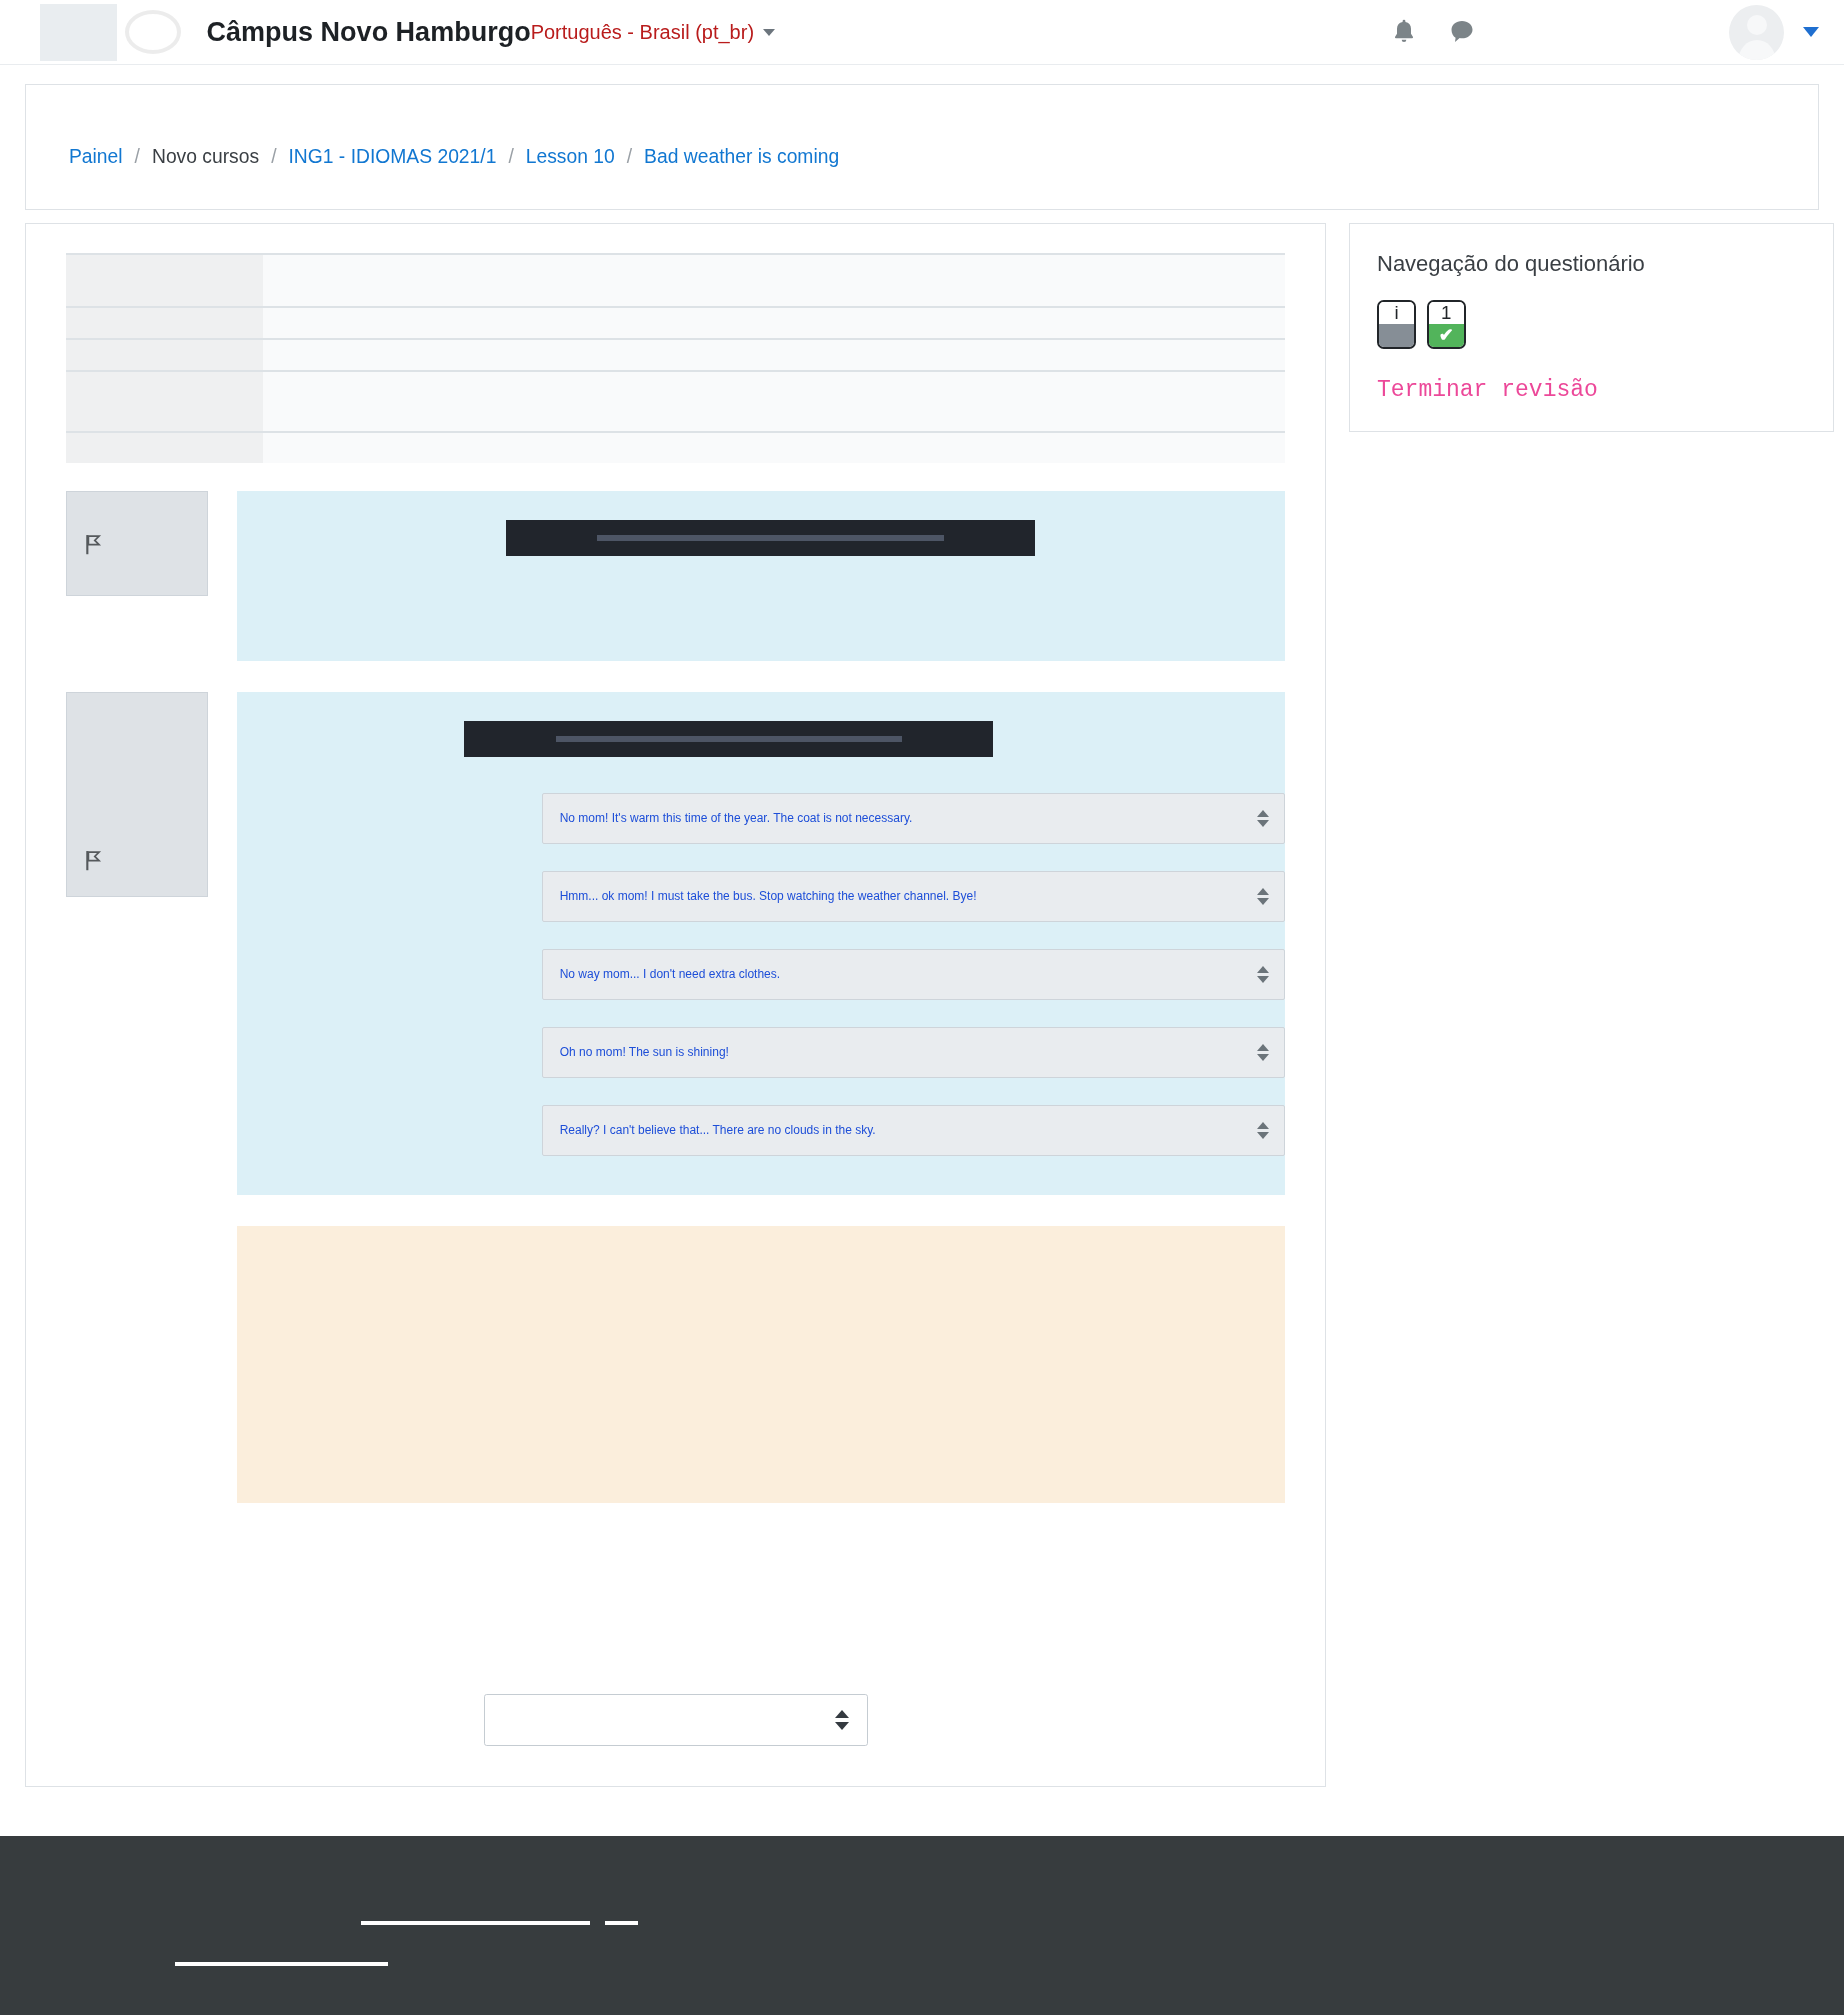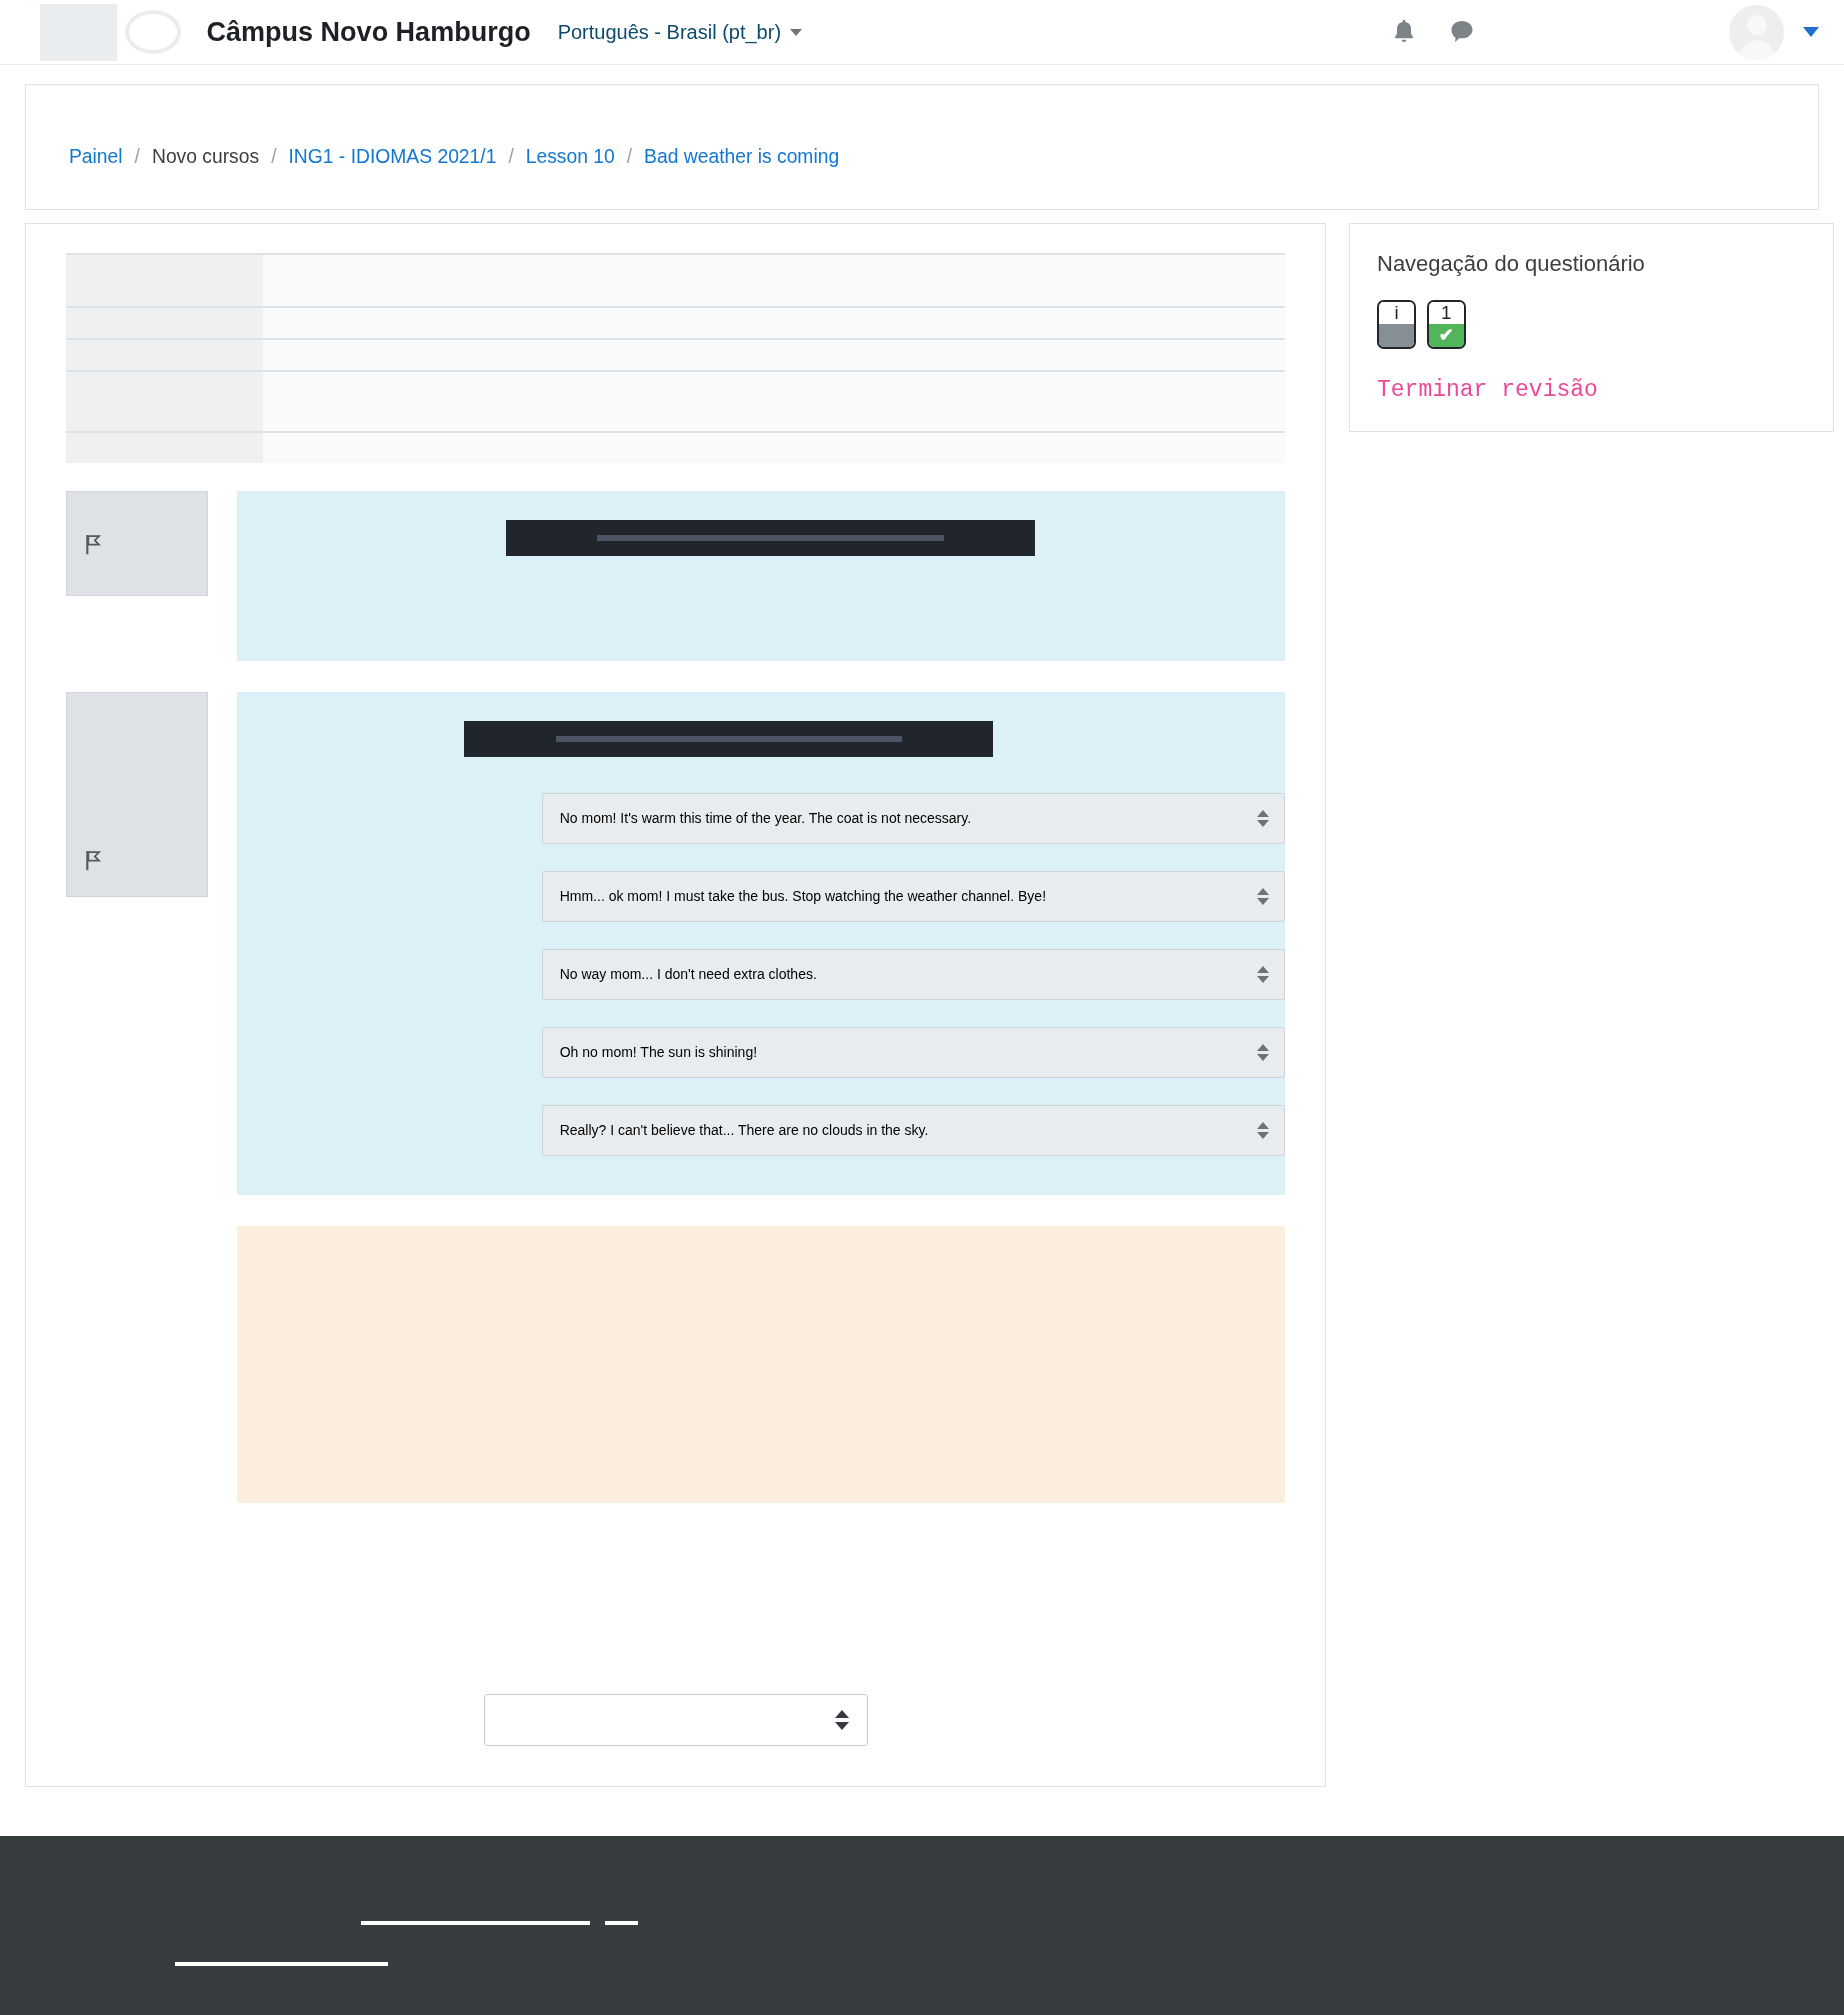--- a/index.html
+++ b/index.html
@@ -45,22 +45,21 @@
   }
   .brand-title {
     font-size: 27px;
     color: #1d2125;
     margin-left: 9.3px;
     white-space: nowrap;
     font-weight: 700;
   }
   .lang-menu {
     font-size: 20px;
-    color: #0c4a6e;
-    margin-left: 27px;
+    color: #b91c1c;
     white-space: nowrap;
     display: flex;
     align-items: center;
     gap: 8.7px;
     cursor: pointer;
   }
   .caret-down {
     width: 0; height: 0;
     border-left: 6px solid transparent;
     border-right: 6px solid transparent;
@@ -243,22 +242,22 @@
     background: #e9ecef;
     border: 0.7px solid #ced4da;
     border-radius: 2px;
     display: flex;
     align-items: center;
     padding: 0 14.7px 0 16.7px;
     cursor: pointer;
   }
   .opt-text {
     flex: 1 1 auto;
-    font-size: 14px;
-    color: #000000;
+    font-size: 12px;
+    color: #1d4ed8;
     white-space: nowrap;
     overflow: hidden;
   }
   .spin {
     flex: 0 0 auto;
     display: flex;
     flex-direction: column;
     gap: 3.3px;
     margin-left: 6.7px;
   }

